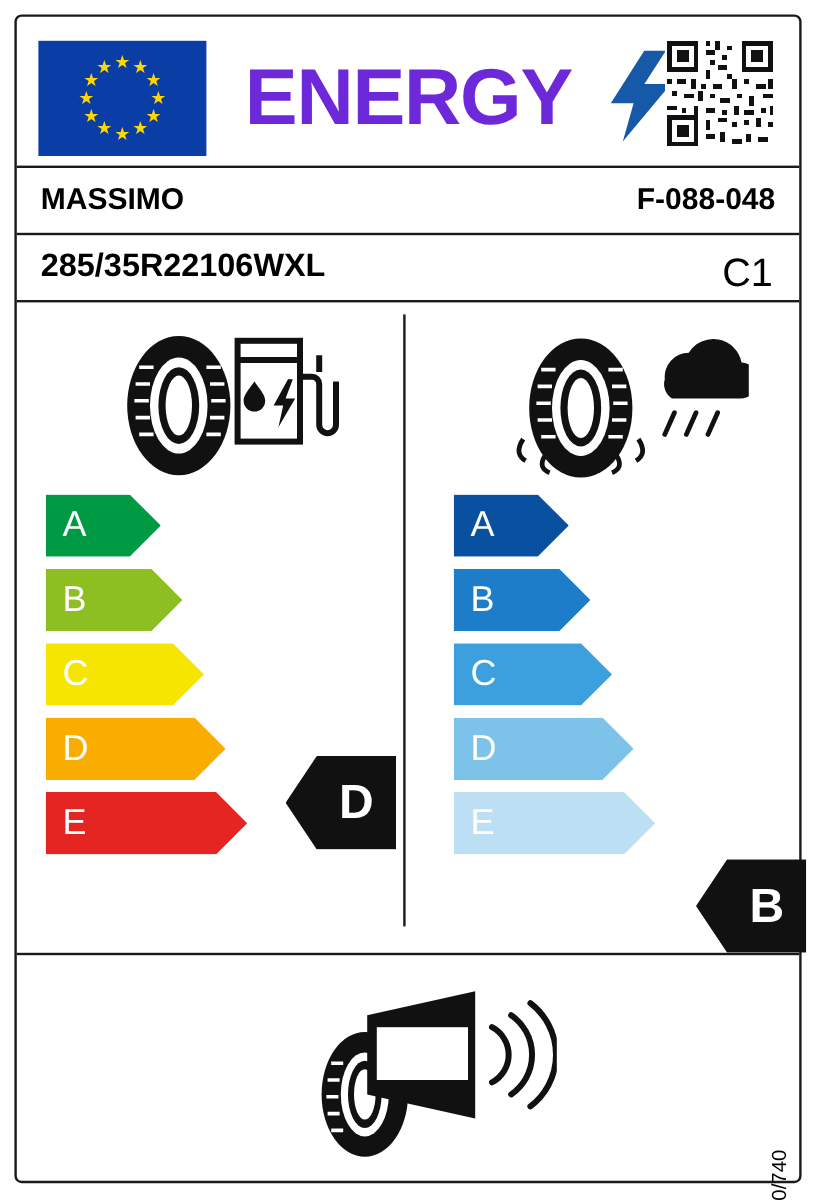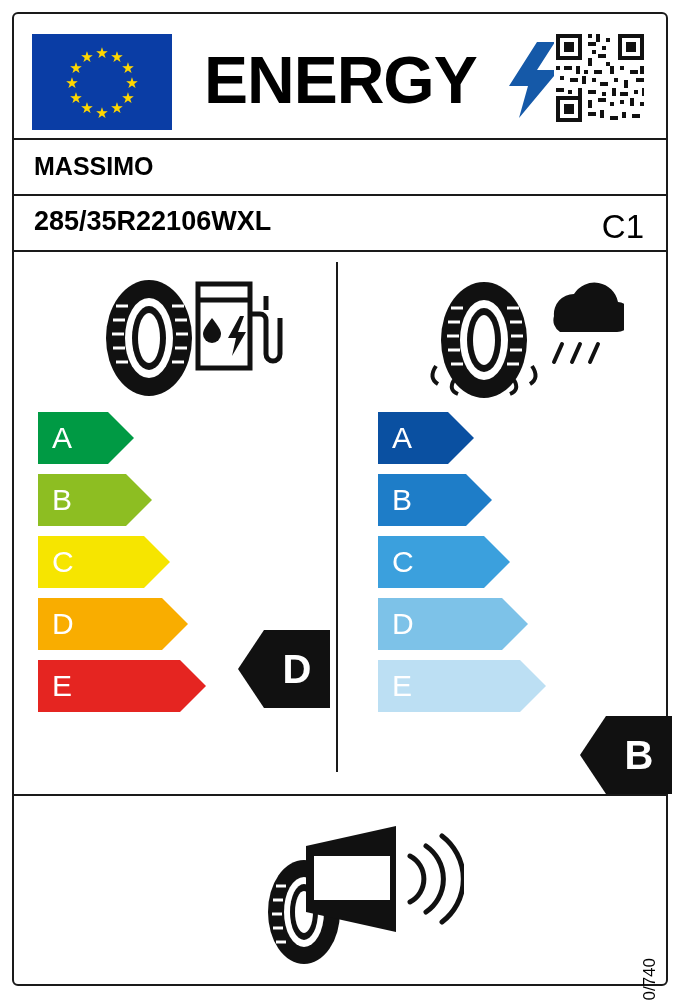--- a/index.html
+++ b/index.html
@@ -52,21 +52,21 @@
     height: 15px;
     text-align: center;
   }
   .energy-word {
     position: absolute;
     left: 190px;
     top: 30px;
     font-size: 66px;
     font-weight: bold;
     letter-spacing: -1px;
-    color: #000000;
+    color: #6d28d9;
     line-height: 72px;
   }
   .bolt {
     position: absolute;
     left: 495px;
     top: 28px;
     width: 50px;
     height: 76px;
   }
   .qr {
@@ -317,20 +317,21 @@
           <rect x="2" y="44" width="0" height="0"></rect>
         </g>
       </svg>
     </div>
   </div>
 
   <div class="rule" style="top:124px"></div>
 
   <div class="brand-row">
     <div class="brand-name">MASSIMO</div>
+    <div class="model-code">F-088-048</div>
   </div>
 
   <div class="rule" style="top:180px"></div>
 
   <div class="size-row">
     <div class="tyre-size">285/35R22106WXL</div>
     <div class="tyre-class">C1</div>
   </div>
 
   <div class="rule" style="top:236px"></div>

